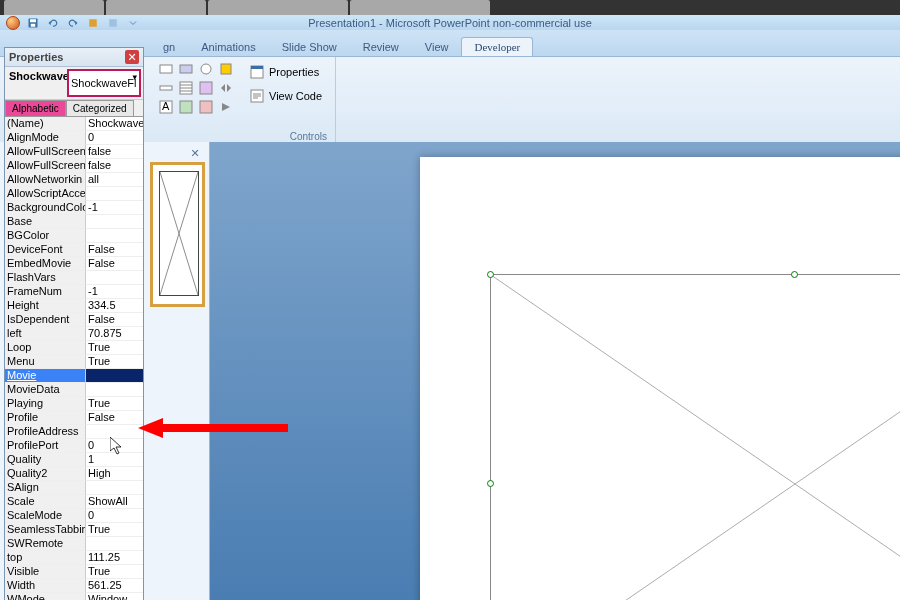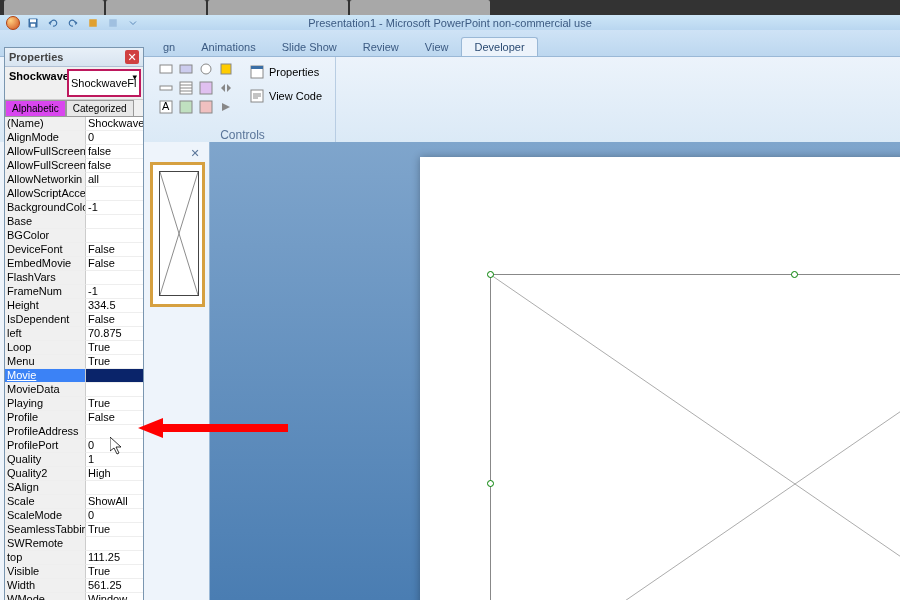--- a/index.html
+++ b/index.html
@@ -13,26 +13,26 @@
   .title-bar { height: 15px; background: linear-gradient(#cde6f7, #b9d6f0); display: flex; align-items: center; position: relative; }
   .qat { display: flex; gap: 6px; padding-left: 6px; align-items: center; }
   .qat-btn { width: 14px; height: 14px; display: flex; align-items: center; justify-content: center; }
   .qat-btn svg { width: 12px; height: 12px; }
   .app-title { position: absolute; left: 0; right: 0; text-align: center; color: #3b5a82; pointer-events: none; }
   .office-orb { width: 14px; height: 14px; border-radius: 50%; background: radial-gradient(circle at 30% 30%, #ffd080, #d05020); border: 1px solid #b04010; }
   
   
   .ribbon-tabs { height: 27px; background: linear-gradient(#cfe3f6, #bcd7ef); display: flex; align-items: flex-end; padding-left: 150px; border-bottom: 1px solid #9ab8d6; }
   .ribbon-tab { padding: 3px 12px; color: #3b5a82; cursor: pointer; border: 1px solid transparent; border-bottom: none; }
-  .ribbon-tab.sel { background: #ecf3fb; border-color: #9ab8d6; border-radius: 3px 3px 0 0; color: #2a4a72; }
+  .ribbon-tab.sel { background: #ecf3fb; border-color: #9ab8d6; border-radius: 3px 3px 0 0; color: #2a4a72; font-family: Liberation Serif, serif; }
   
   
   .ribbon-body { height: 90px; background: linear-gradient(#ecf3fb, #dae9f6); border-bottom: 1px solid #9ab8d6; padding-left: 150px; display: flex; }
   .ribbon-group { border-right: 1px solid #b8cde3; padding: 4px 8px 2px 8px; display: flex; flex-direction: column; justify-content: space-between; }
-  .ribbon-group-label { text-align: center; color: #5a7599; font-size: 12px; padding: 2px 0; }
+  .ribbon-group-label { text-align: right; color: #5a7599; font-size: 10px; padding: 2px 0; }
   .rg-content { display: flex; flex-wrap: wrap; gap: 4px; align-items: flex-start; }
   .rg-btn { display: flex; align-items: center; gap: 4px; padding: 2px 4px; cursor: pointer; border: 1px solid transparent; border-radius: 2px; }
   .rg-icon { width: 16px; height: 16px; display: flex; align-items: center; justify-content: center; }
   .icon-row { display: flex; gap: 4px; }
   
   
   .main { position: absolute; top: 142px; left: 0; right: 0; bottom: 0; display: flex; }
   .slide-panel { width: 210px; background: #eef4fb; border-right: 1px solid #9ab8d6; position: relative; }
   .slide-panel-close { position: absolute; top: 3px; right: 6px; width: 16px; height: 16px; display: flex; align-items: center; justify-content: center; color: #5a7599; cursor: pointer; }
   .thumb { position: absolute; top: 20px; left: 150px; width: 55px; height: 145px; background: #fff; border: 3px solid #d6a040; }
@@ -50,21 +50,21 @@
   .props-title { background: linear-gradient(#e8f0f8, #d8e4f0); display: flex; align-items: center; justify-content: space-between; padding: 2px 4px; border-bottom: 1px solid #b0c0d4; }
   .props-title span { color: #444; font-weight: bold; }
   .props-close { width: 14px; height: 14px; background: #d04040; color: #fff; display: flex; align-items: center; justify-content: center; cursor: pointer; border-radius: 2px; }
   .props-obj { display: flex; padding: 2px; border-bottom: 1px solid #ccc; }
   .props-obj select, .props-obj .obj-name { font-size: 11px; }
   .obj-name { font-weight: bold; padding: 1px 2px; width: 60px; }
   .obj-type { flex: 1; border: 2px solid #be185d; background: #fff; padding: 6px 2px; position: relative; }
   .obj-type::after { content: "▾"; position: absolute; right: 2px; top: 1px; color: #000; font-size: 9px; }
   .props-tabs { display: flex; }
   .props-tab { padding: 2px 6px; border: 1px solid #999; border-bottom: none; background: #e8e8e8; font-size: 10px; cursor: pointer; }
-  .props-tab.sel { background: #d946ef; }
+  .props-tab.sel { background: #ec4899; }
   .props-grid { border-top: 1px solid #999; max-height: 520px; overflow: hidden; }
   .prop-row { display: flex; height: 14px; font-size: 10px; line-height: 13px; }
   .prop-row.sel { background: #3b82f6; color: #fff; text-decoration: underline; }
   .prop-row.sel .prop-val { background: #0a246a; color: #fff; }
   .prop-name { width: 81px; padding-left: 2px; border-right: 1px solid #ccc; border-bottom: 1px solid #eee; overflow: hidden; white-space: nowrap; }
   .prop-val { flex: 1; padding-left: 2px; border-bottom: 1px solid #eee; background: #fff; overflow: hidden; white-space: nowrap; }
   
   
   .arrow { position: absolute; top: 418px; left: 138px; z-index: 200; pointer-events: none; }
   

